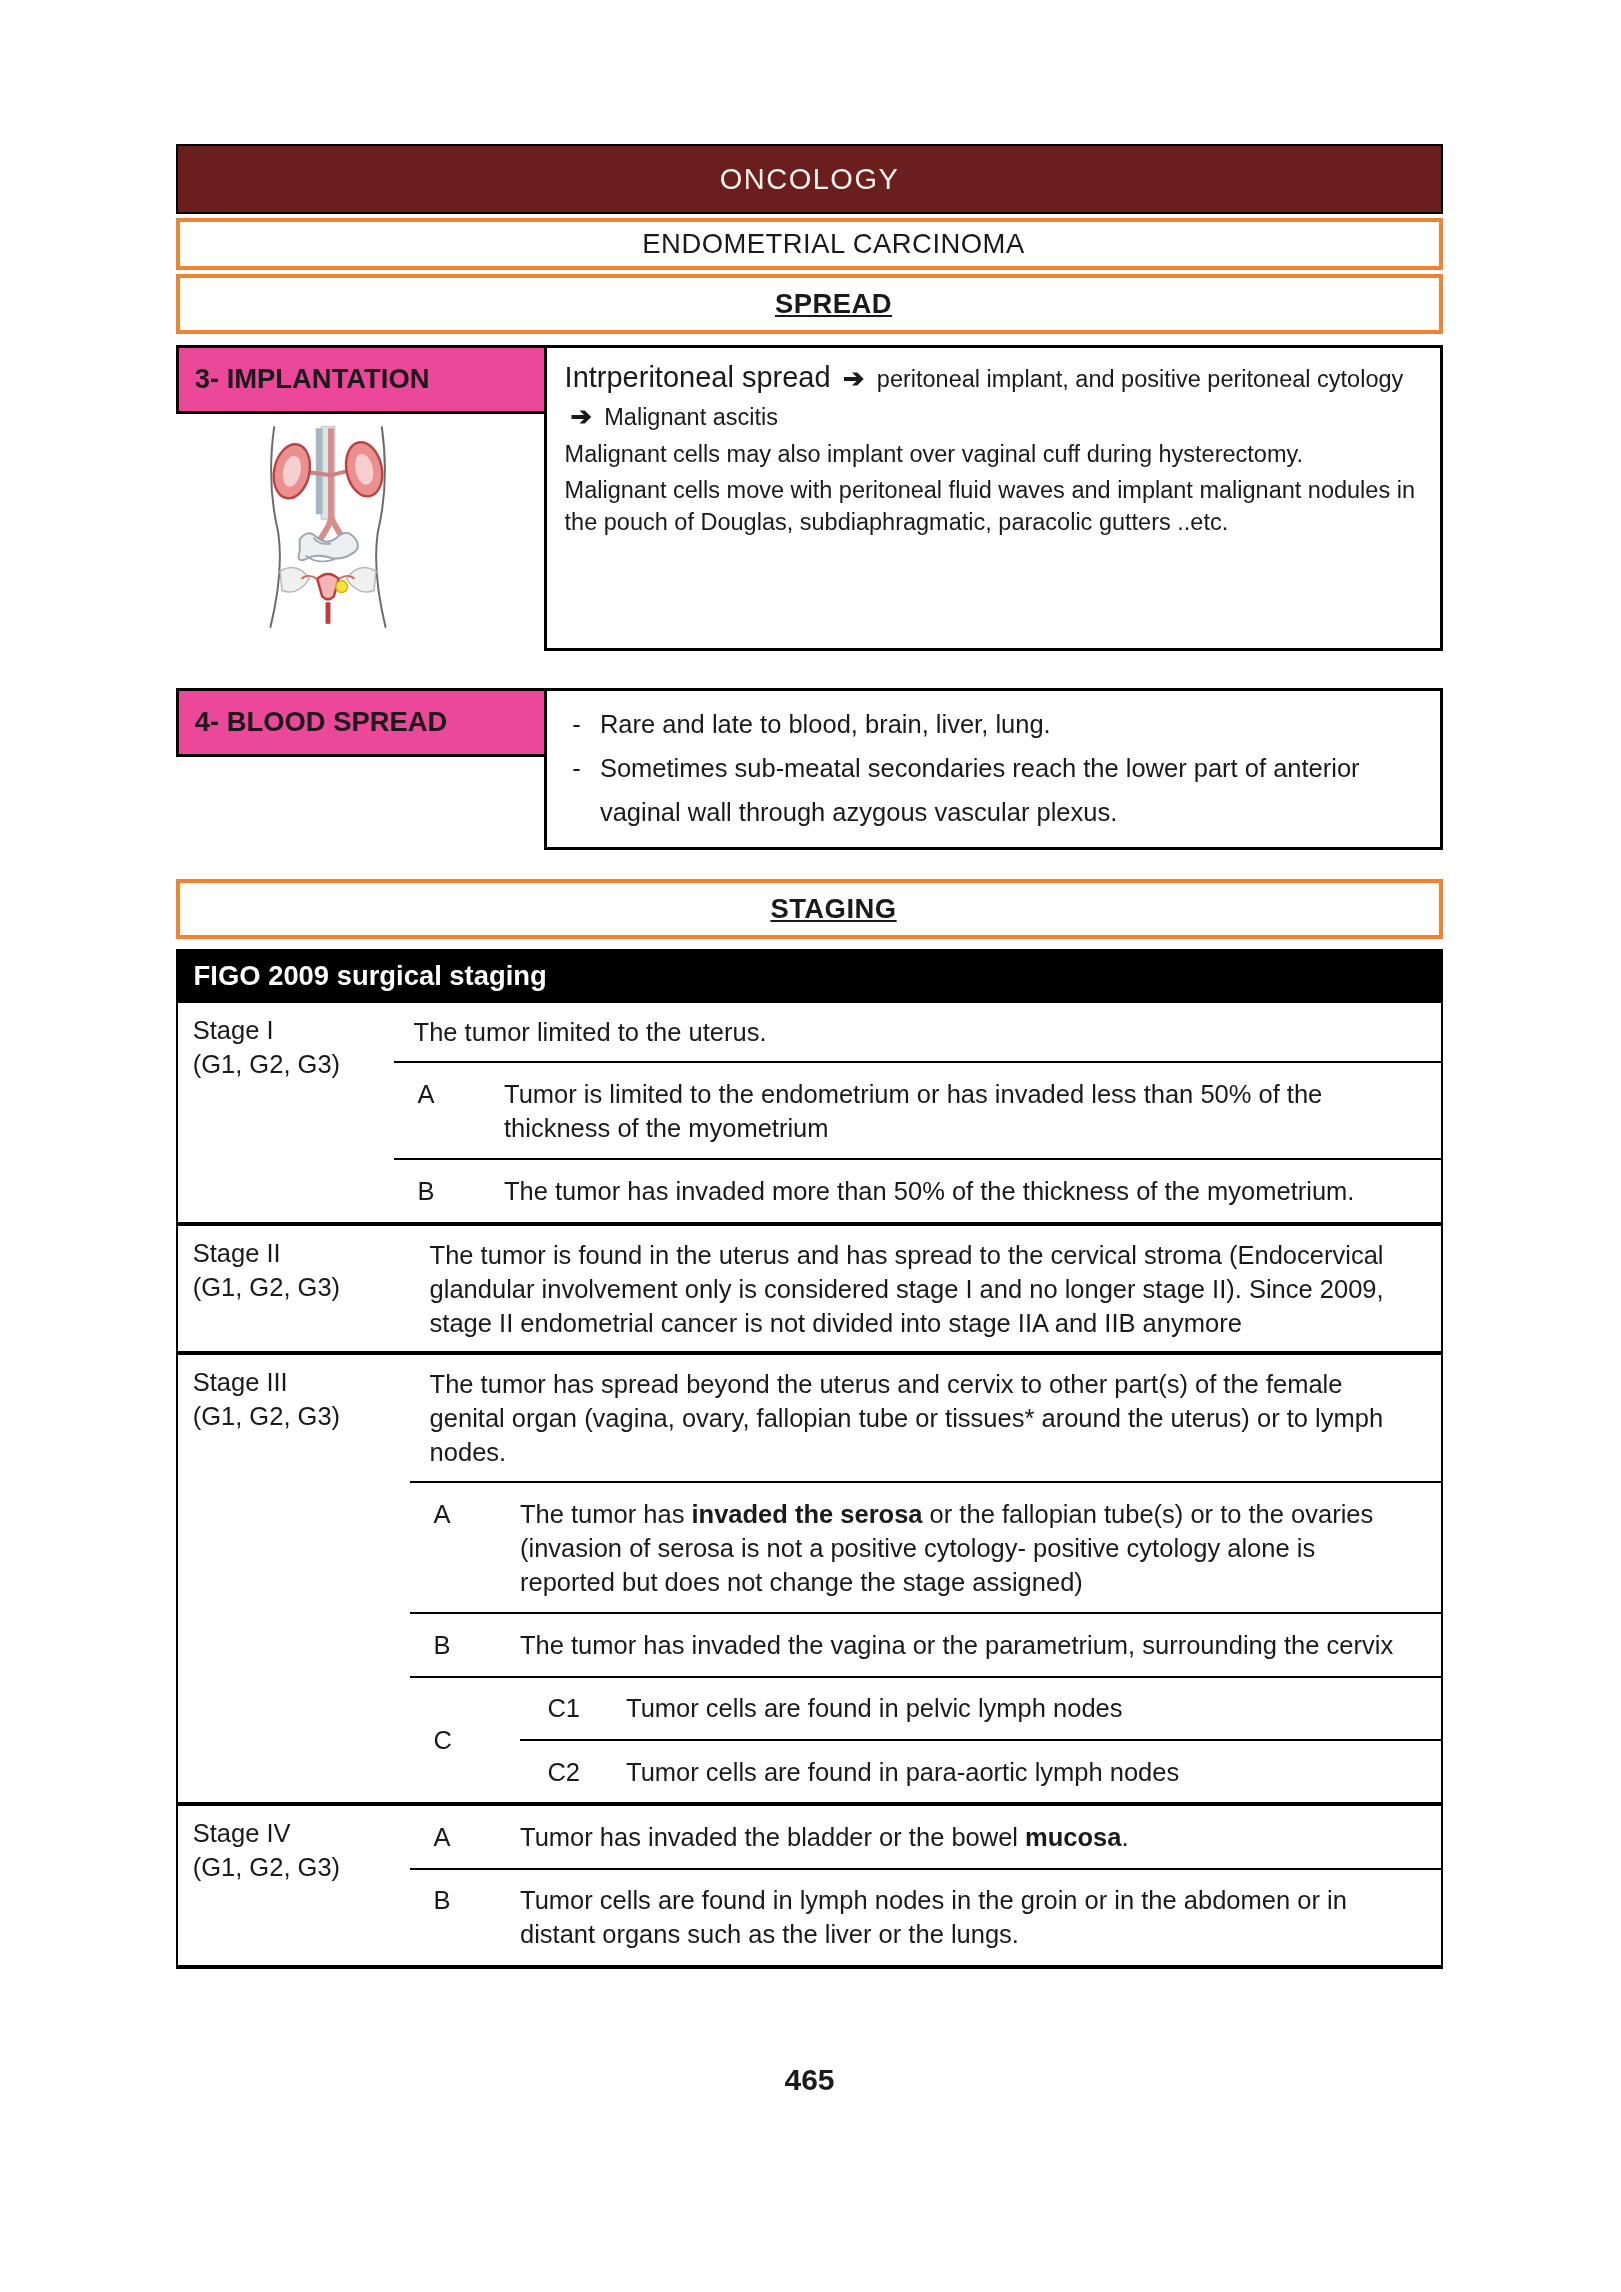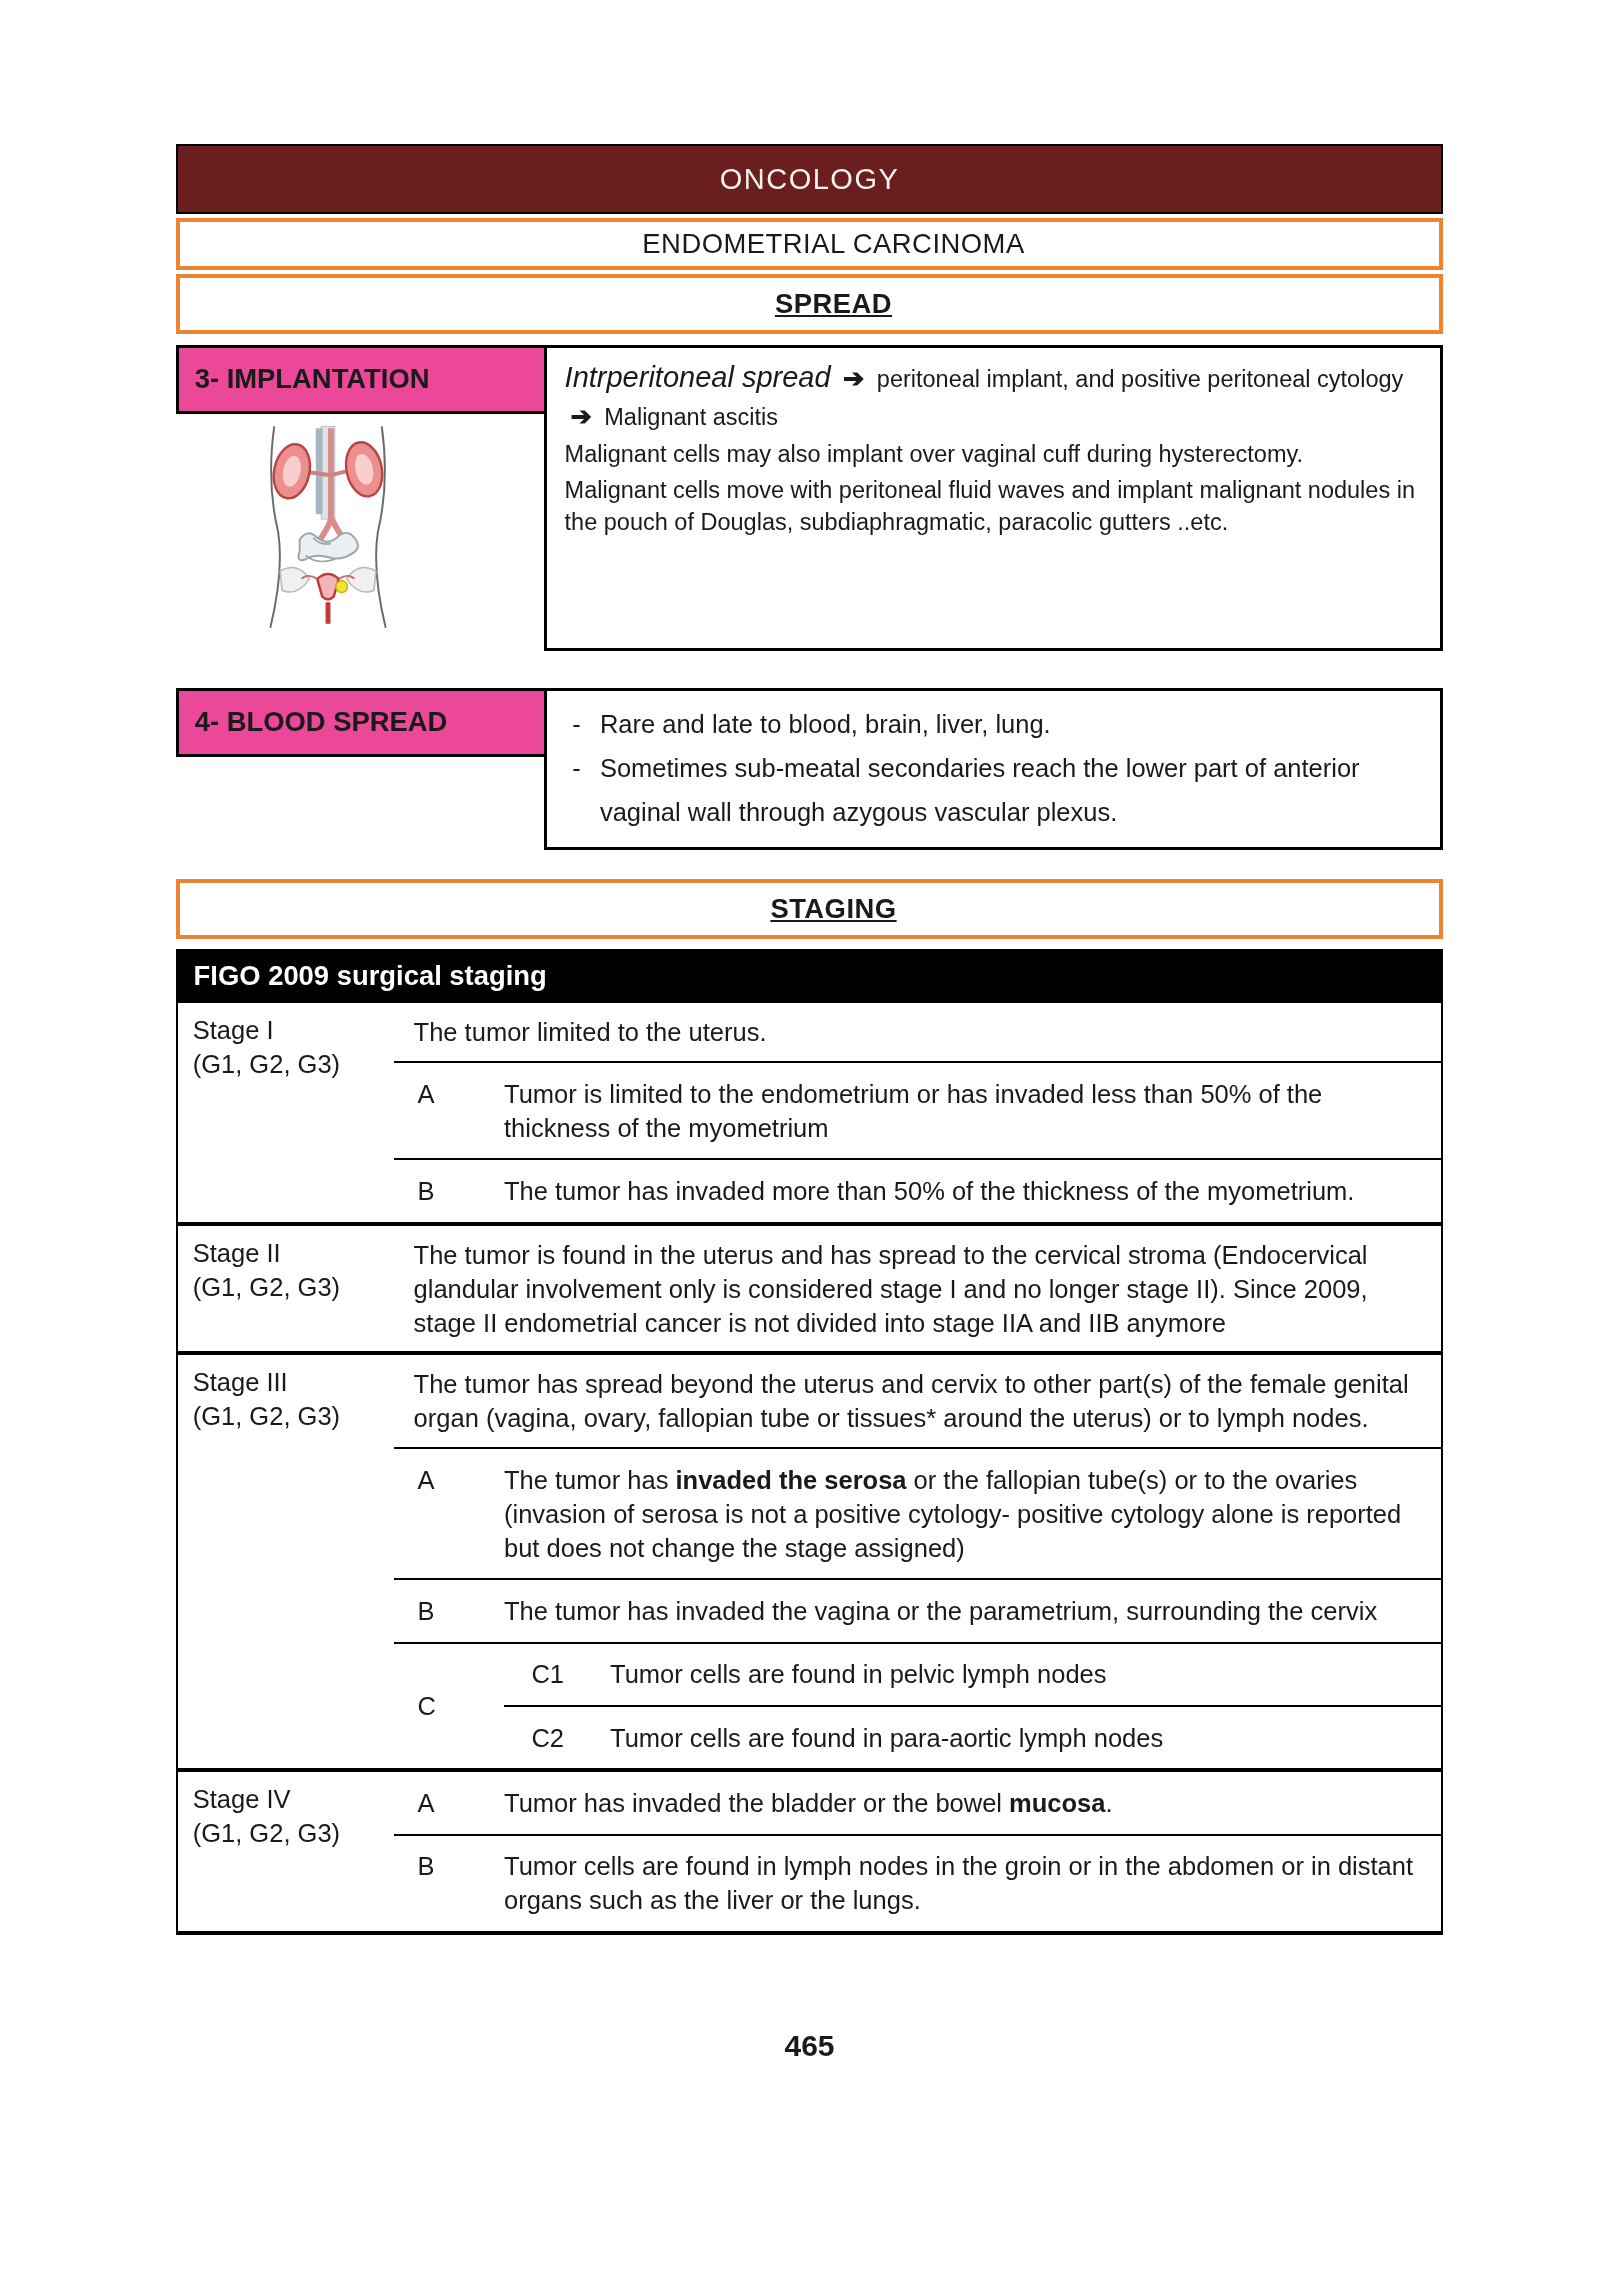--- a/index.html
+++ b/index.html
@@ -58,21 +58,21 @@
   }
   .content-box{
     box-sizing:border-box;
     flex:1;
     border:3.9px solid #000;
     background:#fff;
   }
   .implant-box{min-height:306px;padding:9.8px 13.7px 9.8px 17.6px;}
   .implant-box p{margin:2px 0 3.9px 0;font-size:23.5px;line-height:32px;}
   .implant-box .intro{line-height:37px;margin-bottom:2px;}
-  .implant-lead{font-size:29px;font-style:italic;}
+  .implant-lead{font-size:29px;}
   .arrow{font-weight:bold;font-size:25.5px;padding:0 5.9px;}
   .blood-box{min-height:162px;padding:11.8px 13.7px 11.8px 5.9px;}
   .bullet{display:flex;font-size:25.5px;line-height:44px;}
   .bullet .marker{width:47px;flex-shrink:0;text-align:center;}
   .bullet .btxt{flex:1;}
   
   .anatomy{margin:9.8px 0 0 65px;width:174px;height:206px;}
   
   .staging-gap{margin-top:29px;}
   .figo-bar{
@@ -85,21 +85,21 @@
   .figo-bar span{color:#fff;font-size:27.4px;font-weight:bold;}
   .staging-table{
     box-sizing:border-box;
     border-left:2.9px solid #000;
     border-right:2.9px solid #000;
     border-bottom:4.9px solid #000;
     background:#fff;
     font-size:25.5px;line-height:34px;
   }
   .stage-row{display:flex;}
-  .stage-row + .stage-row{border-top:4.9px solid #000;}
+  .stage-row + .stage-row{border-top:4.9px solid #000;gap:16px;}
   .stage-label{
     box-sizing:border-box;
     width:216px;flex-shrink:0;
     padding:9.8px 0 9.8px 14.7px;
   }
   .stage-content{flex:1;display:flex;flex-direction:column;}
   .stage-content > div + div{border-top:2px solid #000;}
   .intro-cell{padding:11.8px 25.5px 11.8px 19.6px;}
   .sub-row{display:flex;padding:13.7px 0;}
   .letter-cell{box-sizing:border-box;width:110px;flex-shrink:0;padding-left:23.5px;}

